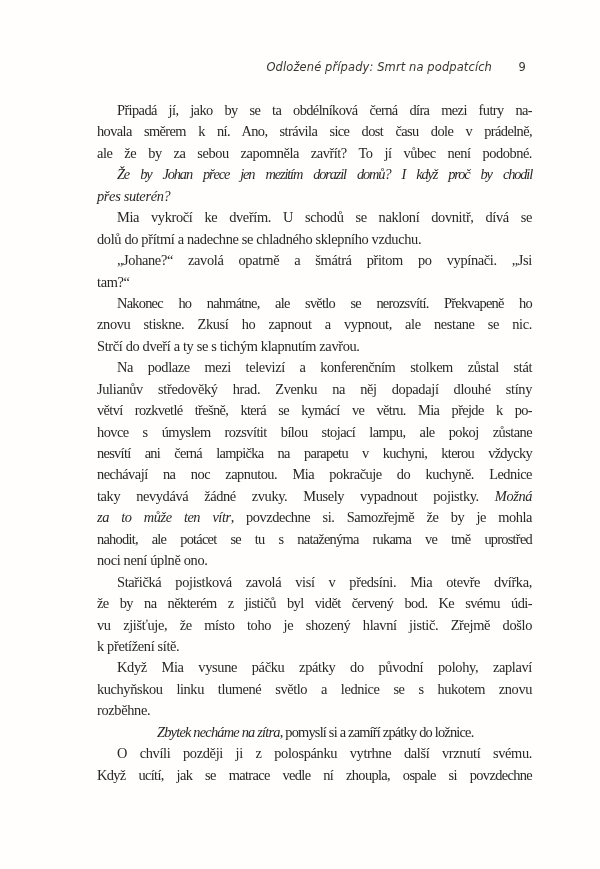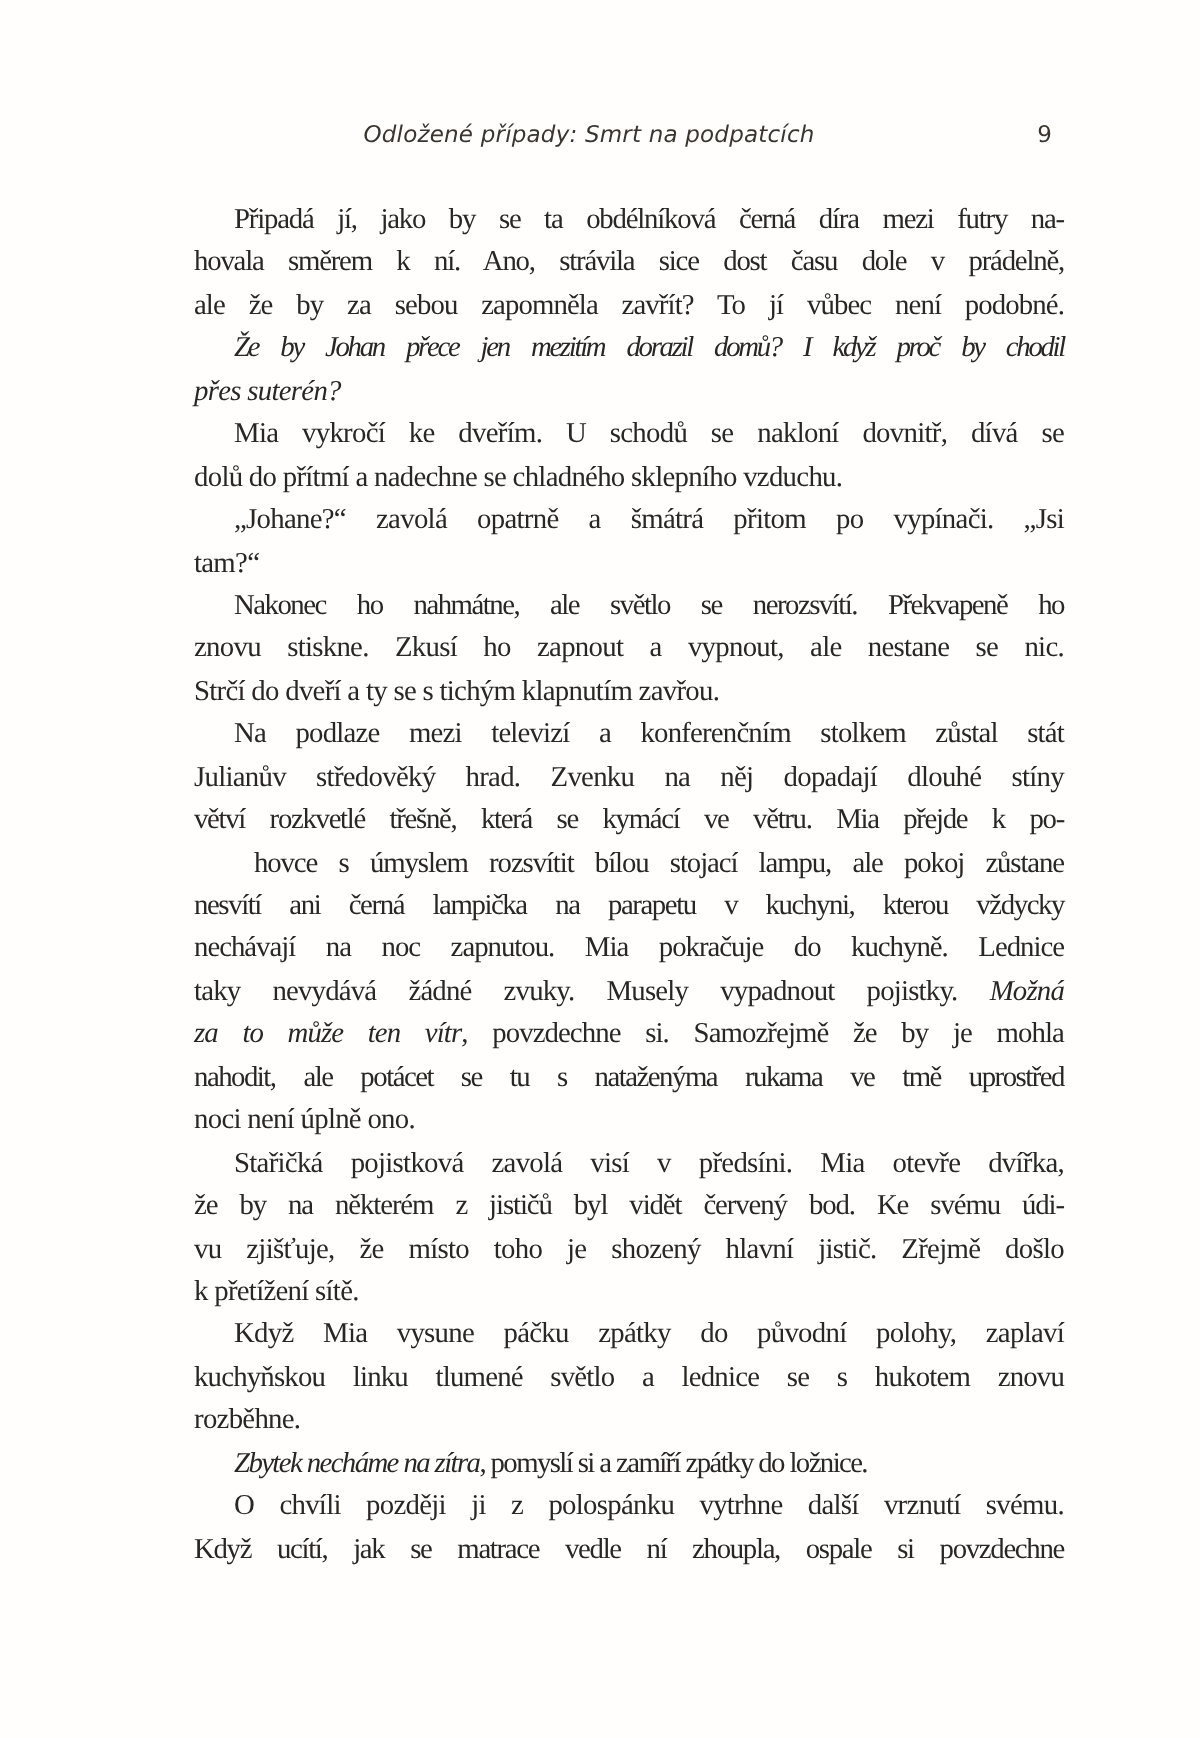--- a/index.html
+++ b/index.html
@@ -3,21 +3,21 @@
 <meta charset="utf-8">
 <style>
   html, body { margin: 0; padding: 0; background: #ffffff; }
   body { width: 600px; height: 869px; position: relative; overflow: hidden; }
   .page { position: absolute; left: 0; top: 0; width: 600px; height: 869px; background: #fffefc; }
   .running-head {
     position: absolute; top: 60px; left: 97px; width: 435px; height: 20px;
     font-family: "DejaVu Sans", sans-serif; font-style: italic; font-size: 11.5px;
     color: #3a3530; letter-spacing: 0.1px;
   }
-  .running-head .title { position: absolute; left: 0; right: 40px; text-align: center; }
+  .running-head .title { position: absolute; left: 0; right: 40px; text-align: right; }
   .running-head .folio { position: absolute; right: 6px; font-style: normal; }
   .body-text {
     position: absolute; top: 100px; left: 97px; width: 435px;
     font-family: Liberation Serif, serif; font-size: 14.4px; color: #2a2624;
   }
   .line {
     display: block; height: 21.45px; line-height: 21.45px; white-space: nowrap;
     text-align: justify; text-align-last: justify; overflow: visible;
   }
   .line.indent { padding-left: 20px; }
@@ -42,31 +42,31 @@
       <div class="line indent"><span>Mia vykročí ke dveřím. U schodů se nakloní dovnitř, dívá se</span></div>
       <div class="line last"><span>dolů do přítmí a nadechne se chladného sklepního vzduchu.</span></div>
       <div class="line indent"><span>„Johane?“ zavolá opatrně a šmátrá přitom po vypínači. „Jsi</span></div>
       <div class="line last"><span>tam?“</span></div>
       <div class="line indent"><span style="letter-spacing: -0.75px;">Nakonec ho nahmátne, ale světlo se nerozsvítí. Překvapeně ho</span></div>
       <div class="line"><span>znovu stiskne. Zkusí ho zapnout a vypnout, ale nestane se nic.</span></div>
       <div class="line last"><span>Strčí do dveří a ty se s tichým klapnutím zavřou.</span></div>
       <div class="line indent"><span style="letter-spacing: -0.4px;">Na podlaze mezi televizí a konferenčním stolkem zůstal stát</span></div>
       <div class="line"><span>Julianův středověký hrad. Zvenku na něj dopadají dlouhé stíny</span></div>
       <div class="line"><span style="letter-spacing: -0.65px;">větví rozkvetlé třešně, která se kymácí ve větru. Mia přejde k po-</span></div>
-      <div class="line"><span style="letter-spacing: -0.55px; margin-left: 30px;">hovce s úmyslem rozsvítit bílou stojací lampu, ale pokoj zůstane</span></div>
+      <div class="line"><span style="letter-spacing: -0.55px;">hovce s úmyslem rozsvítit bílou stojací lampu, ale pokoj zůstane</span></div>
       <div class="line"><span style="letter-spacing: -0.7px;">nesvítí ani černá lampička na parapetu v kuchyni, kterou vždycky</span></div>
       <div class="line"><span style="letter-spacing: -0.5px;">nechávají na noc zapnutou. Mia pokračuje do kuchyně. Lednice</span></div>
       <div class="line"><span style="letter-spacing: -0.4px;">taky nevydává žádné zvuky. Musely vypadnout pojistky. </span><span class="it" style="letter-spacing: -0.4px;">Možná</span></div>
       <div class="line"><span class="it" style="letter-spacing: -0.45px;">za to může ten vítr</span><span style="letter-spacing: -0.45px;">, povzdechne si. Samozřejmě že by je mohla</span></div>
       <div class="line"><span style="letter-spacing: -0.75px;">nahodit, ale potácet se tu s nataženýma rukama ve tmě uprostřed</span></div>
       <div class="line last"><span>noci není úplně ono.</span></div>
       <div class="line indent"><span>Stařičká pojistková zavolá visí v předsíni. Mia otevře dvířka,</span></div>
       <div class="line"><span style="letter-spacing: -0.55px;">že by na některém z jističů byl vidět červený bod. Ke svému údi-</span></div>
       <div class="line"><span>vu zjišťuje, že místo toho je shozený hlavní jistič. Zřejmě došlo</span></div>
       <div class="line last"><span>k přetížení sítě.</span></div>
       <div class="line indent"><span>Když Mia vysune páčku zpátky do původní polohy, zaplaví</span></div>
       <div class="line"><span style="letter-spacing: -0.4px;">kuchyňskou linku tlumené světlo a lednice se s hukotem znovu</span></div>
       <div class="line last"><span>rozběhne.</span></div>
-      <div class="line indent last"><span class="it" style="letter-spacing: -0.8px;">Zbytek necháme na zítra</span><span style="letter-spacing: -0.8px;">, pomyslí si a zamíří zpátky do ložnice.</span></div>
+      <div class="line indent last"><span class="it" style="letter-spacing: -0.8px; margin-left: 40px;">Zbytek necháme na zítra</span><span style="letter-spacing: -0.8px;">, pomyslí si a zamíří zpátky do ložnice.</span></div>
       <div class="line indent"><span>O chvíli později ji z polospánku vytrhne další vrznutí svému.</span></div>
       <div class="line"><span style="letter-spacing: -0.65px;">Když ucítí, jak se matrace vedle ní zhoupla, ospale si povzdechne</span></div>
     </div>
 </div>
 
 </body></html>

